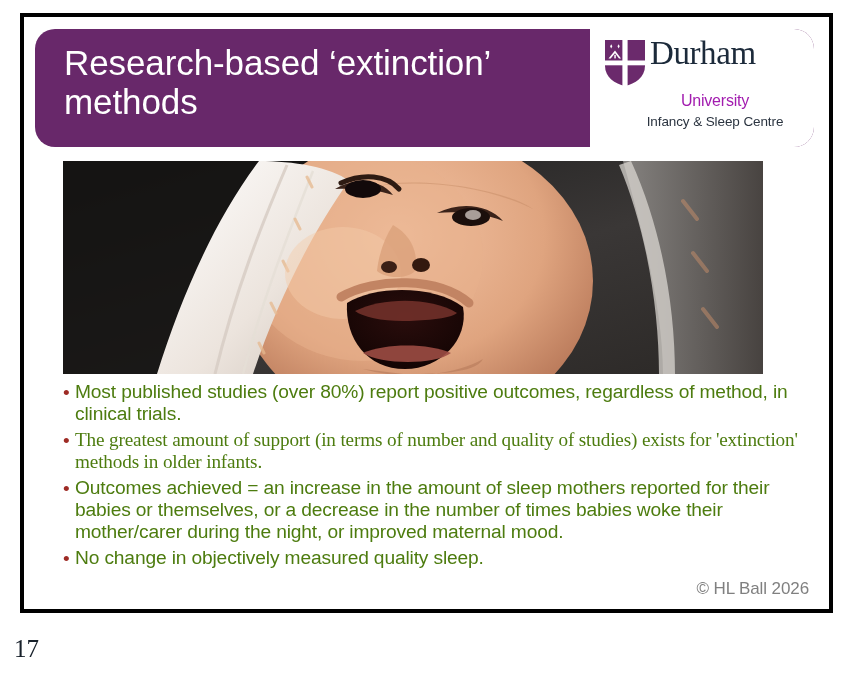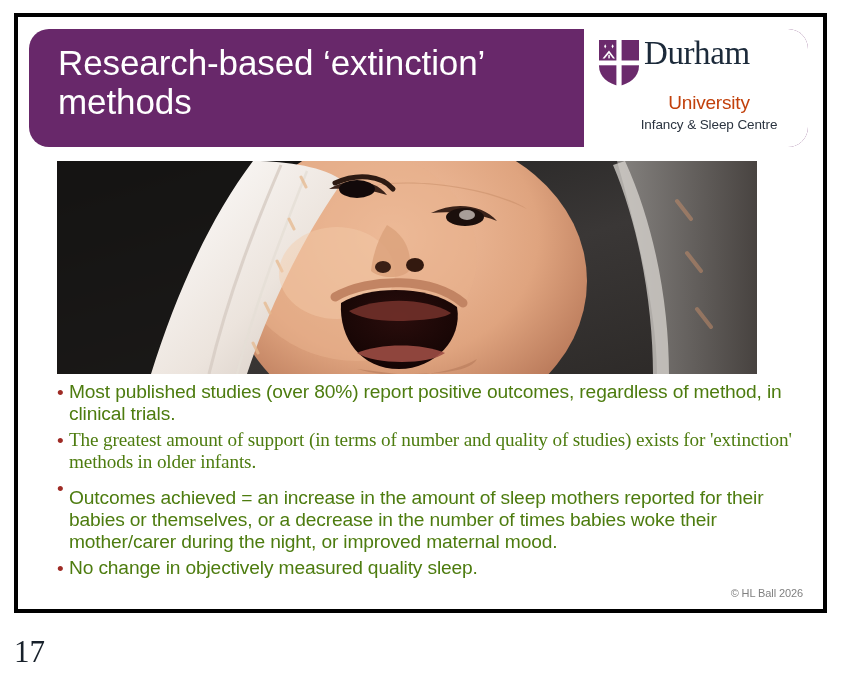--- a/index.html
+++ b/index.html
@@ -11,21 +11,21 @@
     width: 848px;
     height: 692px;
     font-family: "Liberation Sans", sans-serif;
     overflow: hidden;
     position: relative;
   }
 
   
   .slide-frame {
     position: absolute;
-    left: 14px;
+    left: 20px;
     top: 13px;
     width: 813px;
     height: 600px;
     border: 4px solid #000000;
     box-sizing: border-box;
     background: #ffffff;
     overflow: hidden;
   }
 
   
@@ -86,22 +86,22 @@
     font-family: "Liberation Serif", serif;
     font-size: 33px;
     color: #1c2a3a;
     line-height: 1;
     letter-spacing: -0.4px;
     position: relative;
     top: -2px;
   }
   .logo-sub {
     text-align: center;
-    font-size: 19px;
-    color: #c2410c;
+    font-size: 16px;
+    color: #a21caf;
     line-height: 1;
     margin-top: 2px;
     padding-left: 22px;
     letter-spacing: -0.2px;
   }
   .logo-tag {
     text-align: center;
     font-size: 13.5px;
     color: #2b3440;
     line-height: 1;
@@ -145,39 +145,39 @@
   }
   .bullet-body {
     font-size: 19.2px;
     line-height: 22px;
     color: #4d7c0f;
     letter-spacing: -0.15px;
     flex: 1;
   }
   .bullet-row.b1 .bullet-body { width: 705px; }
   .bullet-row.b2 .bullet-body { width: 660px; font-family: Liberation Serif, serif; }
-  .bullet-row.b3 .bullet-body { width: 710px; margin-top: 10px; }
+  .bullet-row.b3 .bullet-body { width: 710px; }
 
   
   .copyright {
     position: absolute;
     right: 20px;
     bottom: 10px;
-    font-size: 11px;
+    font-size: 17px;
     color: #808080;
     letter-spacing: -0.1px;
   }
 
   
   .slide-number {
     position: absolute;
     left: 14px;
     top: 636px;
     font-family: "Liberation Serif", serif;
-    font-size: 31px;
+    font-size: 25px;
     color: #18212b;
     line-height: 1;
   }
 </style>
 </head>
 <body>
 
 <div class="slide-frame">
 
   <div class="title-bar">

